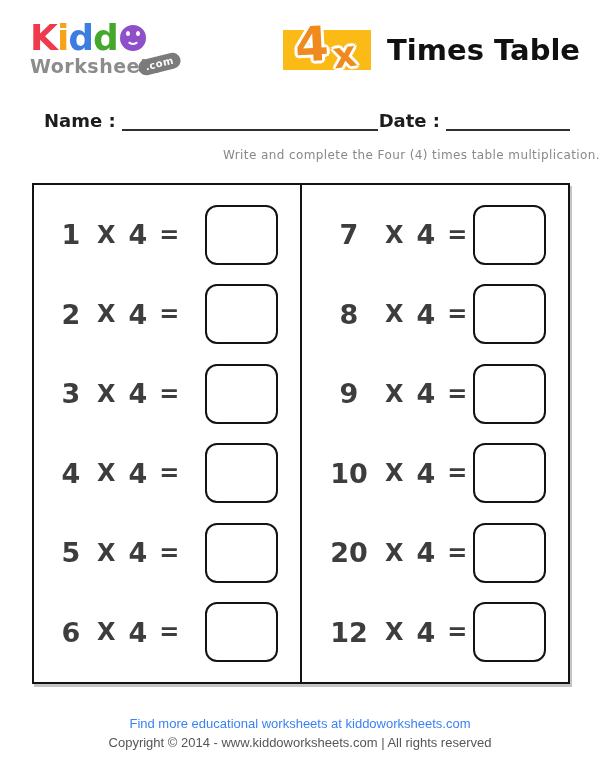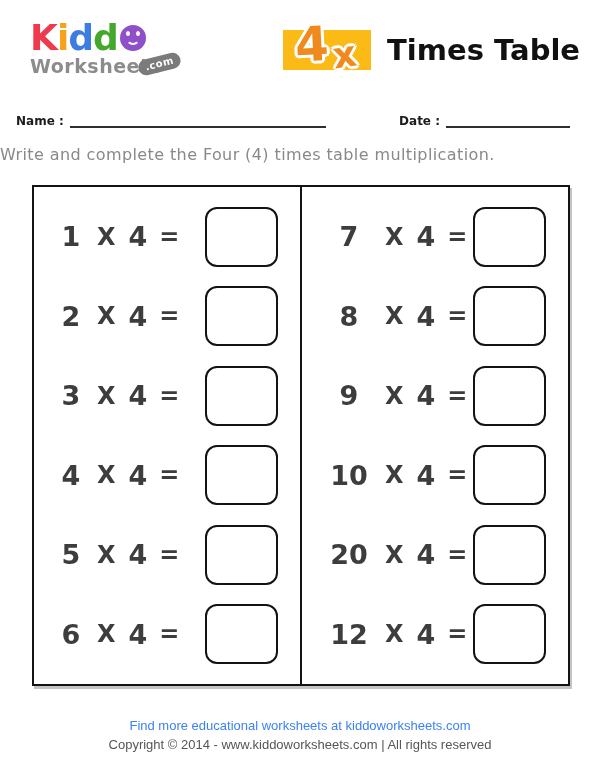--- a/index.html
+++ b/index.html
@@ -32,29 +32,29 @@
   .title-wrap { display: flex; gap: 16px; margin-top: 8px; }
   .badge { position: relative; width: 88px; height: 40px; background: #fbba16; margin-top: 2px; }
   .badge .glyph { position: absolute; font-weight: bold; color: #ee8a1e;
       text-shadow: -2px -2px 0 #fff, 2px -2px 0 #fff, -2px 2px 0 #fff, 2px 2px 0 #fff,
                     0 -3px 0 #fff, 0 3px 0 #fff, -3px 0 0 #fff, 3px 0 0 #fff; }
   .badge-number { left: 12px; top: -14px; font-size: 48px; transform: rotate(-3deg); }
   .badge-x { left: 50px; top: 4px; font-size: 36px; transform: rotate(-8deg); }
   .page-title { font-size: 29px; font-weight: bold; color: #111; margin-top: 5px; white-space: nowrap; }
 
   
-  .fields-row { display: flex; justify-content: space-between; margin: 30px 30px 0 16px;
-                font-size: 12px; font-weight: bold; color: #1c1c1c; }
+  .fields-row { display: flex; justify-content: space-between; margin: 30px 30px 0 44px;
+                font-size: 18px; font-weight: bold; color: #1c1c1c; }
   .field-group { display: flex; align-items: flex-end; }
   .field-line { display: inline-block; border-bottom: 2px solid #2f2f2f; height: 18px; margin-left: 6px; }
   .name-line { width: 256px; }
   .date-line { width: 124px; }
 
   
-  .instruction { text-align: left; margin-top: 17px; font-size: 16px; color: #898989;
+  .instruction { text-align: right; margin-top: 17px; font-size: 12px; color: #898989;
                  letter-spacing: 0.4px; }
 
   
   .panel { margin: 21px 30px 0 32px; height: 501px; border: 2px solid #131313;
            box-shadow: 2px 3px 0 #c4c4c4; display: flex; background: #fff; }
   .col { flex: 1 1 0; display: flex; flex-direction: column; justify-content: space-evenly; }
   .col-right { border-left: 2px solid #131313; }
   .row { display: flex; align-items: center; padding: 0 22px 0 24px; }
   .row .num { text-align: center; font-size: 27px; font-weight: bold; color: #3d3d3d; }
   .col-left .num { width: 26px; }

